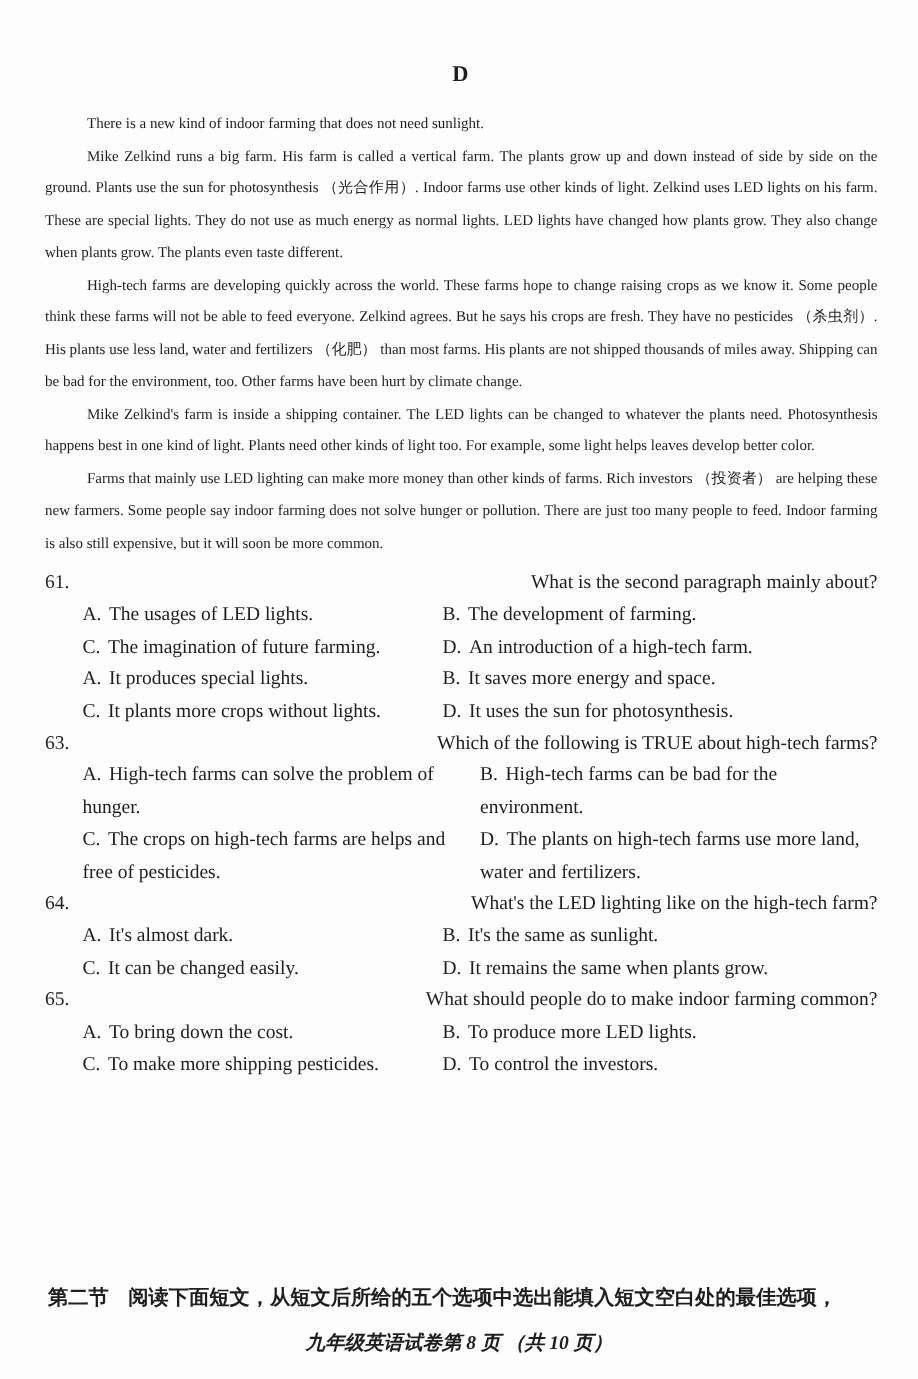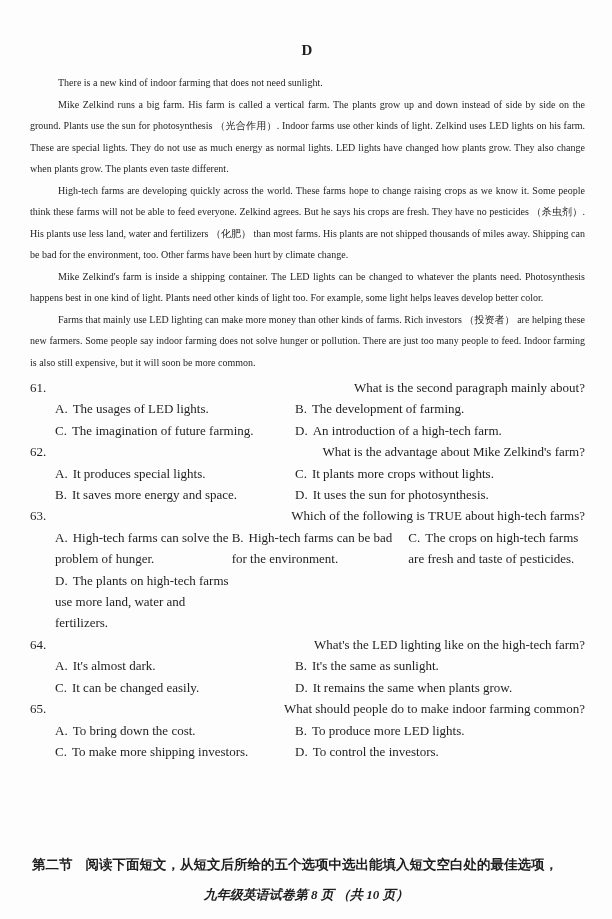--- a/index.html
+++ b/index.html
@@ -27,21 +27,21 @@
     text-indent:28px;
   }
   .questions{margin-top:4px;font-size:13px;line-height:21.4px;}
   .question{margin:0;}
   .q-head{display:flex;}
   .q-num{flex:none;width:25px;}
   .q-text{flex:1;text-align:right;}
   .q-text b{font-weight:normal;}
   .opts{margin-left:25px;display:grid;}
   .opts.cols-2{grid-template-columns:240px 1fr;}
-  .opts.cols-1{grid-template-columns:1fr 1fr 1fr;}
+  .opts.cols-1{grid-template-columns:1fr 1fr;}
   .opt-label{margin-right:5px;}
   .footer-instruction{
     position:absolute;
     left:32px;right:24px;
     top:855px;
     font-size:13.5px;
     font-weight:600;
     line-height:19px;
     font-family:"Liberation Serif","DejaVu Serif",serif;
   }
@@ -82,41 +82,37 @@
       </div>
       <div class="opts cols-2">
         <div class="opt"><span class="opt-label">A.</span><span class="opt-text">The usages of LED lights.</span></div>
         <div class="opt"><span class="opt-label">B.</span><span class="opt-text">The development of farming.</span></div>
         <div class="opt"><span class="opt-label">C.</span><span class="opt-text">The imagination of future farming.</span></div>
         <div class="opt"><span class="opt-label">D.</span><span class="opt-text">An introduction of a high-tech farm.</span></div>
       </div>
     </div>
 
     <div class="question">
-      <div class="q-head">
-        <span class="q-num">62.</span>
-        <span class="q-text"><span>What is the advantage about Mike Zelkind's farm?</span><b></b><span></span></span>
-      </div>
       <div class="opts cols-2">
         <div class="opt"><span class="opt-label">A.</span><span class="opt-text">It produces special lights.</span></div>
+        <div class="opt"><span class="opt-label">B.</span><span class="opt-text">It saves more energy and space.</span></div>
         <div class="opt"><span class="opt-label">C.</span><span class="opt-text">It plants more crops without lights.</span></div>
-        <div class="opt"><span class="opt-label">B.</span><span class="opt-text">It saves more energy and space.</span></div>
         <div class="opt"><span class="opt-label">D.</span><span class="opt-text">It uses the sun for photosynthesis.</span></div>
       </div>
     </div>
 
     <div class="question">
       <div class="q-head">
         <span class="q-num">63.</span>
         <span class="q-text"><span>Which of the following is </span><b>TRUE</b><span> about high-tech farms?</span></span>
       </div>
       <div class="opts cols-1">
         <div class="opt"><span class="opt-label">A.</span><span class="opt-text">High-tech farms can solve the problem of hunger.</span></div>
         <div class="opt"><span class="opt-label">B.</span><span class="opt-text">High-tech farms can be bad for the environment.</span></div>
-        <div class="opt"><span class="opt-label">C.</span><span class="opt-text">The crops on high-tech farms are fresh and taste of pesticides.</span></div>
+        <div class="opt"><span class="opt-label">C.</span><span class="opt-text">The crops on high-tech farms are helps and free of pesticides.</span></div>
         <div class="opt"><span class="opt-label">D.</span><span class="opt-text">The plants on high-tech farms use more land, water and fertilizers.</span></div>
       </div>
     </div>
 
     <div class="question">
       <div class="q-head">
         <span class="q-num">64.</span>
         <span class="q-text"><span>What's the LED lighting like on the high-tech farm?</span><b></b><span></span></span>
       </div>
       <div class="opts cols-2">
@@ -128,21 +124,21 @@
     </div>
 
     <div class="question">
       <div class="q-head">
         <span class="q-num">65.</span>
         <span class="q-text"><span>What should people do to make indoor farming common?</span><b></b><span></span></span>
       </div>
       <div class="opts cols-2">
         <div class="opt"><span class="opt-label">A.</span><span class="opt-text">To bring down the cost.</span></div>
         <div class="opt"><span class="opt-label">B.</span><span class="opt-text">To produce more LED lights.</span></div>
-        <div class="opt"><span class="opt-label">C.</span><span class="opt-text">To make more shipping investors.</span></div>
+        <div class="opt"><span class="opt-label">C.</span><span class="opt-text">To make more shipping pesticides.</span></div>
         <div class="opt"><span class="opt-label">D.</span><span class="opt-text">To control the investors.</span></div>
       </div>
     </div>
 
   </div>
 
   <div class="footer-instruction">
     <span class="fi-section">第二节</span><span>阅读下面短文，从短文后所给的五个选项中选出能填入短文空白处的最佳选项，</span>
   </div>
 

